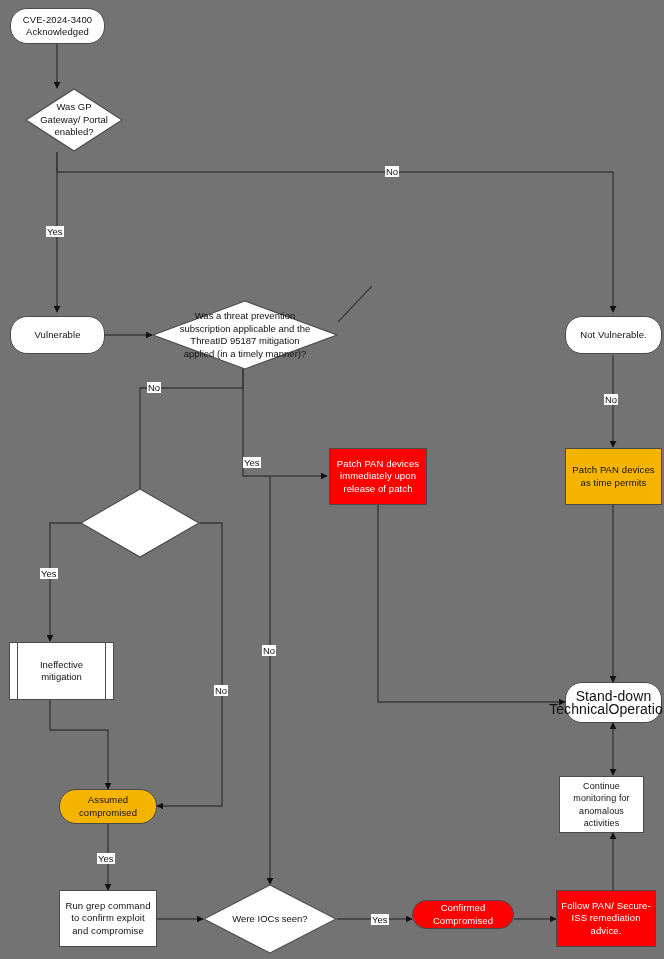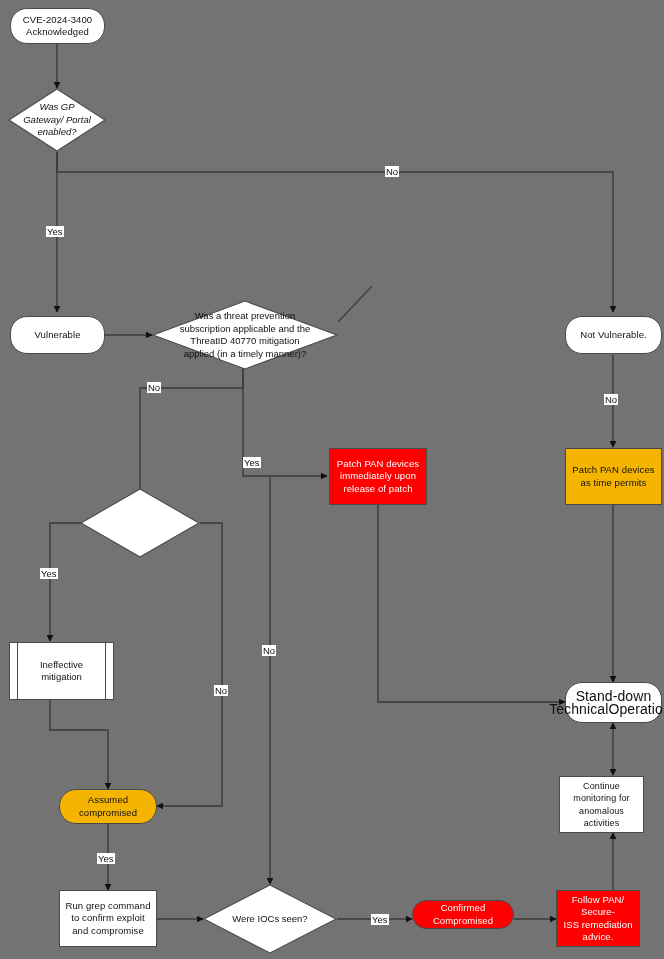--- a/index.html
+++ b/index.html
@@ -169,21 +169,21 @@
 
       <path d="M 514 919 L 556 919" marker-end="url(#arrow)" stroke="#3a3a3a"></path>
     </g>
   </svg>
 
   <div class="node terminator" style="left:10px; top:8px; width:95px; height:36px;">
     <span style="white-space:pre-line;">CVE-2024-3400
 Acknowledged</span>
   </div>
 
-  <div class="decision" style="left:8px; top:88px; width:98px; height:64px;font-style:italic;">
+  <div class="decision" style="left:25px; top:88px; width:98px; height:64px;">
     <svg class="dshape" viewBox="0 0 98 64" preserveAspectRatio="none">
       <polygon points="49,1 97,32 49,63 1,32" fill="#ffffff" stroke="#4a4a4a" stroke-width="1.1"></polygon>
     </svg>
     <span class="dlabel" style="white-space:pre-line;">Was GP
 Gateway/ Portal
 enabled?</span>
   </div>
 
   <div class="node terminator" style="left:10px; top:316px; width:95px; height:38px;">
     <span style="white-space:pre-line;">Vulnerable</span>
@@ -192,21 +192,21 @@
   <div class="node terminator" style="left:565px; top:316px; width:97px; height:38px;">
     <span style="white-space:pre-line;">Not Vulnerable.</span>
   </div>
 
   <div class="decision" style="left:152px; top:300px; width:186px; height:70px;">
     <svg class="dshape" viewBox="0 0 186 70" preserveAspectRatio="none">
       <polygon points="93,1 185,35 93,69 1,35" fill="#ffffff" stroke="#4a4a4a" stroke-width="1.1"></polygon>
     </svg>
     <span class="dlabel" style="white-space:pre-line;">Was a threat prevention
 subscription applicable and the
-ThreatID 40770 mitigation
+ThreatID 95187 mitigation
 applied (in a timely manner)?</span>
   </div>
 
 
   <div class="node red" style="left:329px; top:448px; width:98px; height:57px;">
     <span style="white-space:pre-line;">Patch PAN devices
 immediately upon
 release of patch</span>
   </div>
 
@@ -242,21 +242,21 @@
       <polygon points="67,1 133,35 67,69 1,35" fill="#ffffff" stroke="#4a4a4a" stroke-width="1.1"></polygon>
     </svg>
     <span class="dlabel" style="white-space:pre-line;">Were IOCs seen?</span>
   </div>
 
   <div class="node terminator red" style="left:412px; top:900px; width:102px; height:29px; border-radius:19px;">
     <span style="white-space:pre-line;">Confirmed
 Compromised</span>
   </div>
 
-  <div class="node red" style="left:556px; top:890px; width:84px; height:57px;">
+  <div class="node red" style="left:556px; top:890px; width:100px; height:57px;">
     <span style="white-space:pre-line;">Follow PAN/ Secure-
 ISS remediation
 advice.</span>
   </div>
 
   <div class="node terminator" style="left:565px; top:682px; width:97px; height:41px; font-size:14px;">
     <span style="white-space:pre-line;">Stand-down
 TechnicalOperations</span>
   </div>
 

